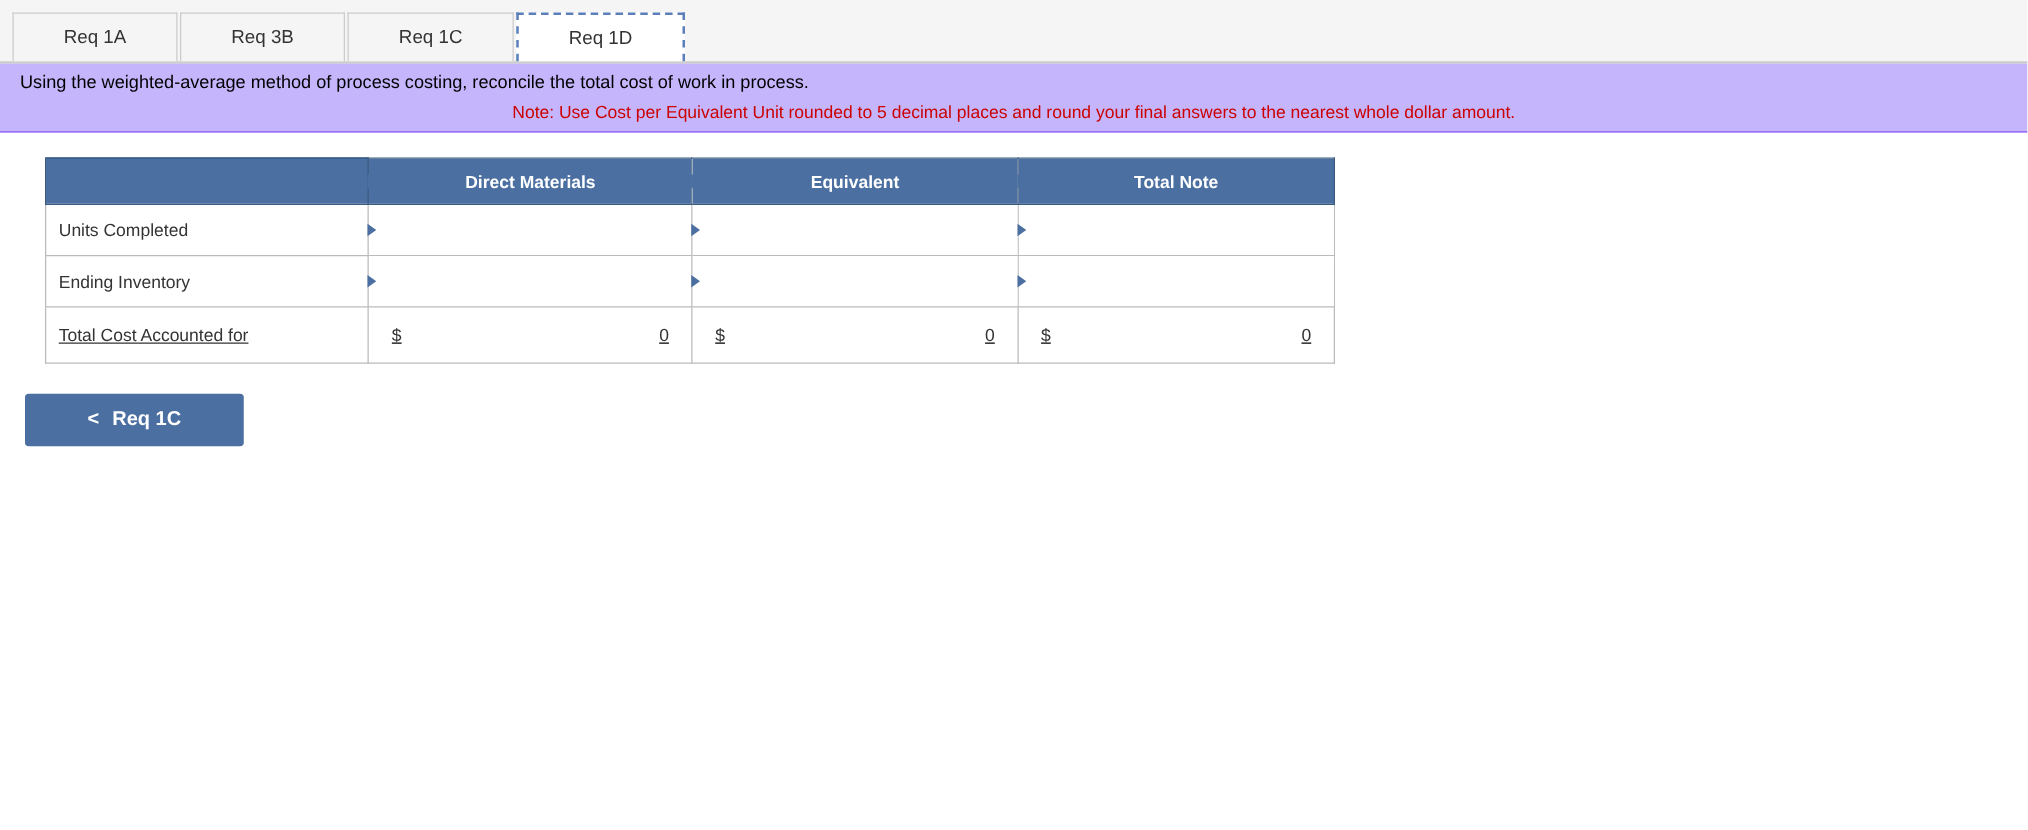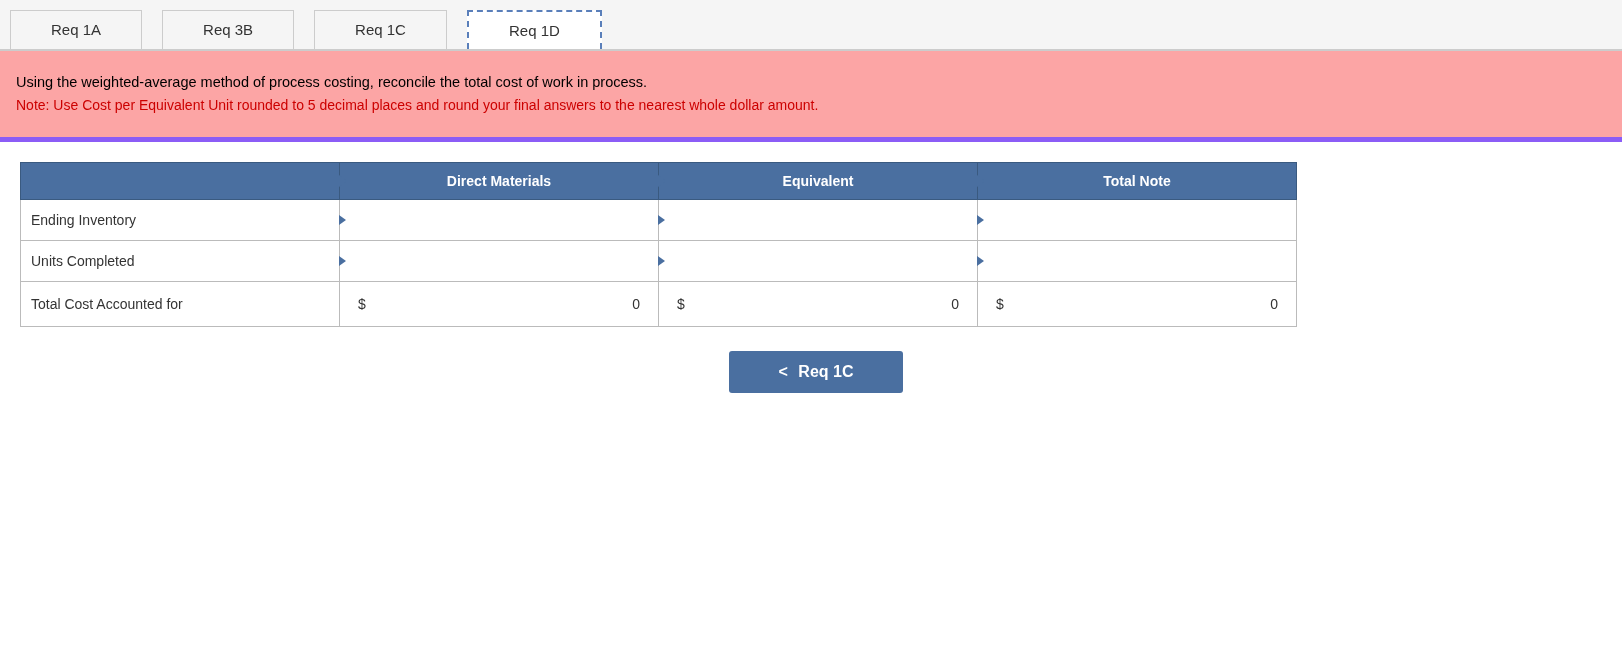--- a/index.html
+++ b/index.html
@@ -15,21 +15,20 @@
       width: 1622px;
       min-height: 664px;
     }
 
     .tabs-container {
       display: flex;
       border-bottom: 2px solid #cccccc;
       background: #f5f5f5;
       padding-top: 10px;
       padding-left: 10px;
-      gap: 18px;
     }
 
     .tab {
       padding: 10px 40px;
       border: 1px solid #cccccc;
       border-bottom: none;
       background: #f5f5f5;
       cursor: pointer;
       font-size: 15px;
       color: #333;
@@ -37,45 +36,46 @@
     }
 
     .tab.active {
       background: #ffffff;
       border: 2px dashed #5a7fba;
       border-bottom: none;
       font-weight: normal;
     }
 
     .instruction-box {
-      background: #fca5a5;
-      padding: 20px 16px;
+      background: #c4b5fd;
+      padding: 4px 16px;
       margin: 0;
-      border-bottom: 5px solid #8b5cf6;
+      border-bottom: 1px solid #8b5cf6;
       line-height: 1.6;
     }
 
     .instruction-main {
       color: #000000;
       font-size: 14.5px;
     }
 
     .instruction-note {
       color: #cc0000;
       font-size: 14px;
+      text-align: center;
     }
 
     .content-area {
       padding: 20px 10px 20px 10px;
     }
 
     .data-table {
-      width: 1277px;
+      width: 1032px;
       border-collapse: collapse;
-      margin-left: 10px;
+      margin-left: 26px;
     }
 
     .data-table thead tr {
       background: #4a6fa0;
     }
 
     .data-table thead th {
       color: #ffffff;
       font-weight: bold;
       padding: 10px 14px;
@@ -127,20 +127,21 @@
       border: none;
       outline: none;
       font-size: 14px;
       padding: 4px 6px;
       background: transparent;
     }
 
     .total-row td {
       background: #ffffff;
       font-size: 14px;
+      text-decoration: underline;
     }
 
     .total-value-cell {
       display: flex;
       align-items: center;
       justify-content: space-between;
       padding: 6px 8px;
     }
 
     .dollar-sign {
@@ -177,21 +178,20 @@
       border-bottom: 5px solid transparent;
       border-left: 7px solid #4a6fa0;
       position: absolute;
       left: -1px;
       top: 50%;
       transform: translateY(-50%);
     }
 
     .nav-buttons {
       display: flex;
-      justify-content: center;
       gap: 28px;
       margin-top: 24px;
       margin-left: 10px;
     }
 
     .btn-prev {
       background: #4a6fa0;
       color: #ffffff;
       border: none;
       padding: 12px 50px;
@@ -262,37 +262,37 @@
         </th>
         <th class="data-col">
           <span class="col-arrow"></span>
           <span>Total Note</span>
         </th>
       </tr>
     </thead>
     <tbody>
 
       <tr>
+        <td class="label-cell">Units Completed</td>
+        <td class="input-cell" style="position:relative;">
+          <span class="cell-arrow"></span>
+          <input type="text" class="input-field" value="" style="padding-left: 16px;">
+        </td>
+        <td class="input-cell" style="position:relative;">
+          <span class="cell-arrow"></span>
+          <input type="text" class="input-field" value="" style="padding-left: 16px;">
+        </td>
+        <td class="input-cell" style="position:relative;">
+          <span class="cell-arrow"></span>
+          <input type="text" class="input-field" value="" style="padding-left: 16px;">
+        </td>
+      </tr>
+
+      <tr>
         <td class="label-cell">Ending Inventory</td>
-        <td class="input-cell" style="position:relative;">
-          <span class="cell-arrow"></span>
-          <input type="text" class="input-field" value="" style="padding-left: 16px;">
-        </td>
-        <td class="input-cell" style="position:relative;">
-          <span class="cell-arrow"></span>
-          <input type="text" class="input-field" value="" style="padding-left: 16px;">
-        </td>
-        <td class="input-cell" style="position:relative;">
-          <span class="cell-arrow"></span>
-          <input type="text" class="input-field" value="" style="padding-left: 16px;">
-        </td>
-      </tr>
-
-      <tr>
-        <td class="label-cell">Units Completed</td>
         <td class="input-cell" style="position:relative;">
           <span class="cell-arrow"></span>
           <input type="text" class="input-field" value="" style="padding-left: 16px;">
         </td>
         <td class="input-cell" style="position:relative;">
           <span class="cell-arrow"></span>
           <input type="text" class="input-field" value="" style="padding-left: 16px;">
         </td>
         <td class="input-cell" style="position:relative;">
           <span class="cell-arrow"></span>

